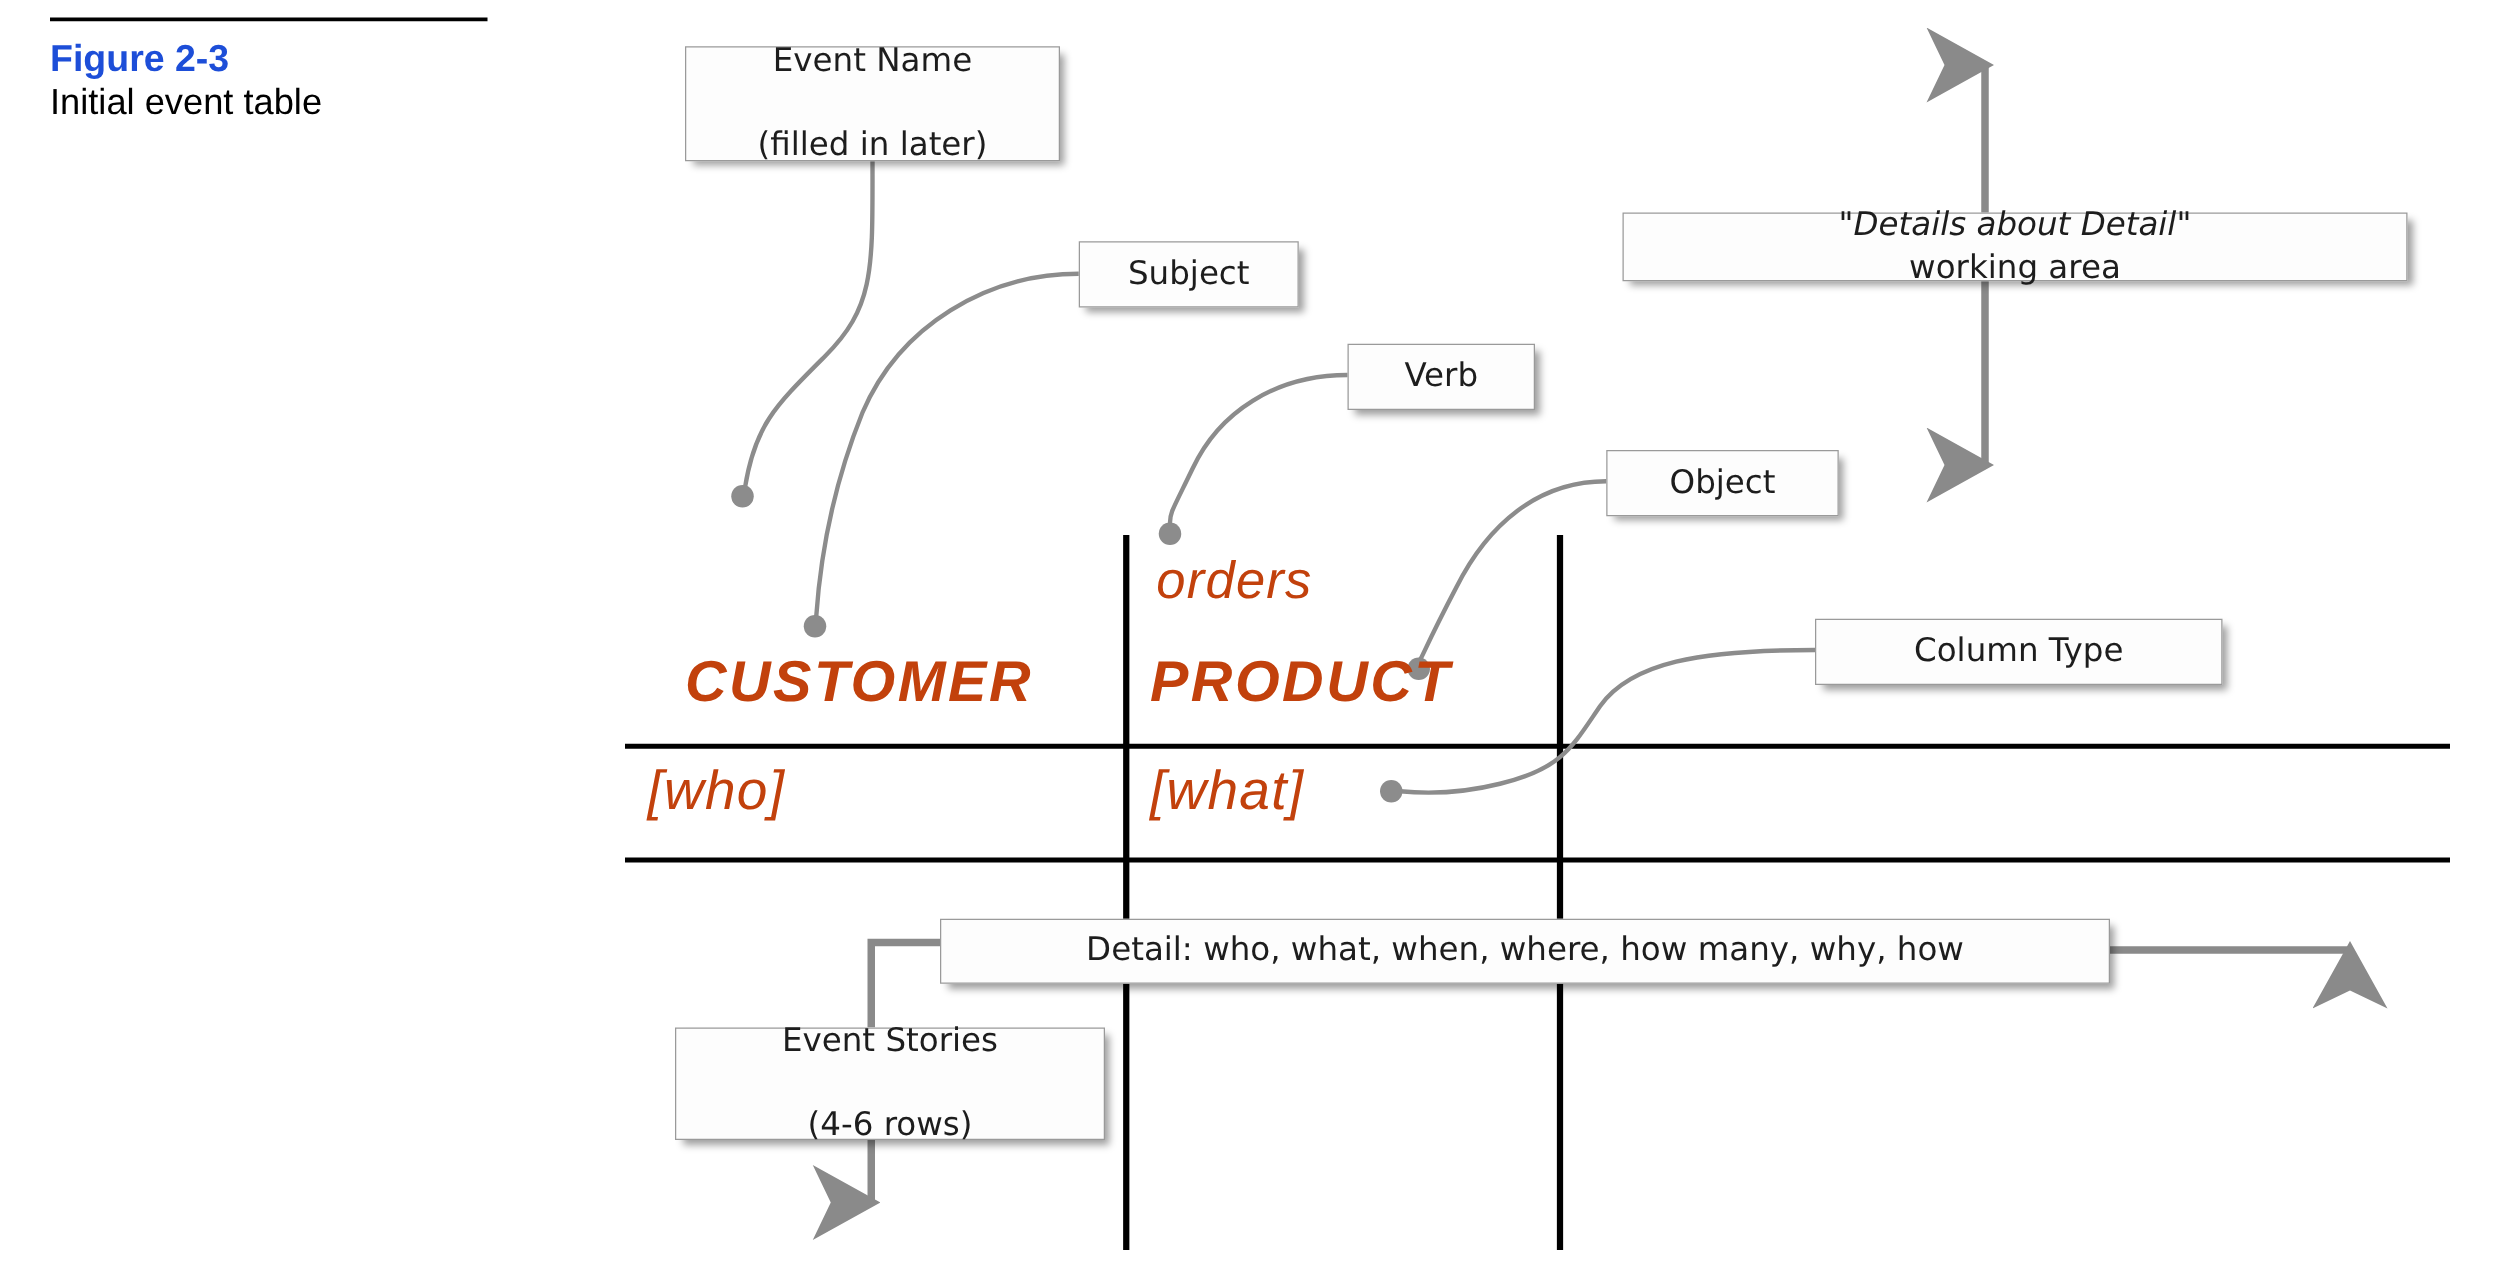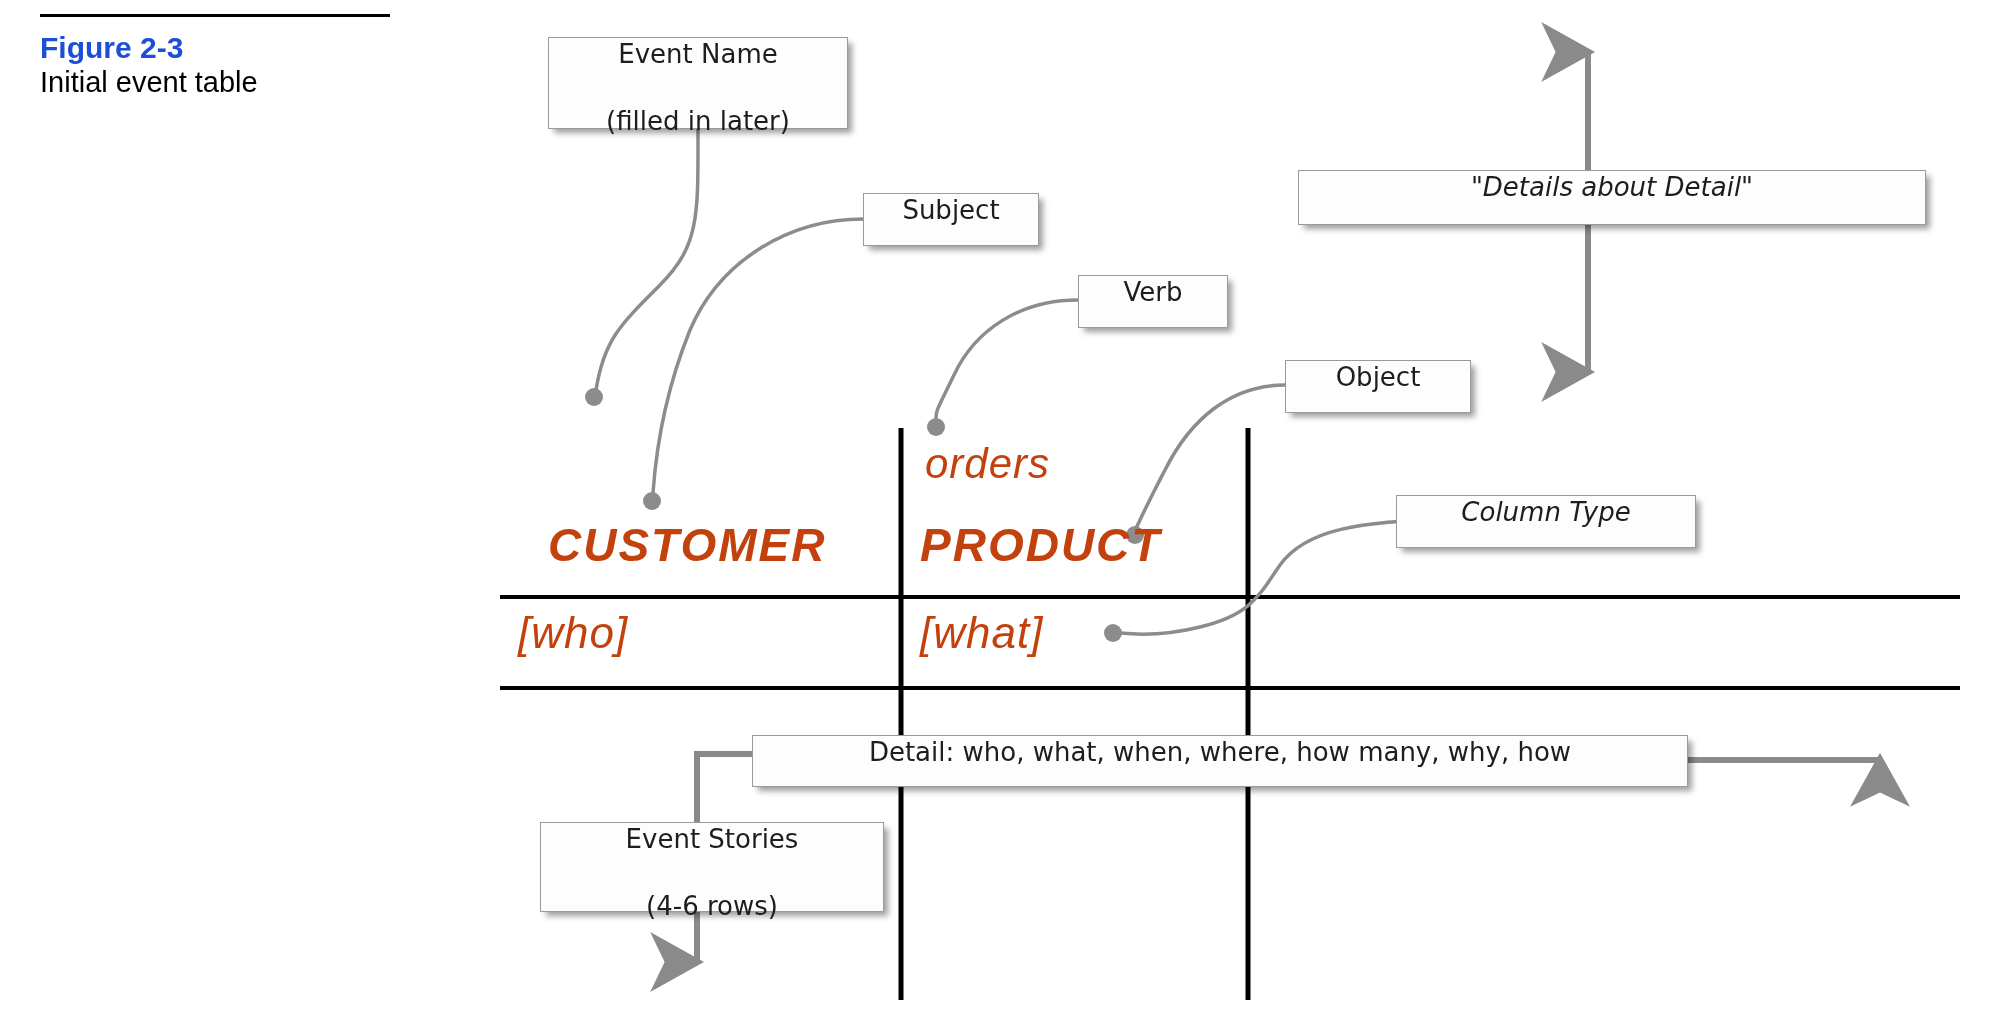--- a/index.html
+++ b/index.html
@@ -58,21 +58,21 @@
   
   .callout {
     position: absolute;
     background: #fdfdfd;
     border: 1px solid #9a9a9a;
     box-shadow: 5px 5px 6px -1px rgba(0,0,0,0.38);
     font-family: "DejaVu Sans", sans-serif;
     font-size: 26px;
     color: #1d1d1d;
     display: flex;
-    align-items: flex-start;
+    align-items: center;
     justify-content: center;
     text-align: center;
     line-height: 1.28;
     box-sizing: border-box;
     z-index: 5;
   }
   .callout span { display: block; }
 
   
   .table-text {
@@ -193,27 +193,27 @@
 </div>
 
 <div class="callout" style="left:1078px; top:275px; width:150px; height:53px;">
   <span>Verb</span>
 </div>
 
 <div class="callout" style="left:1285px; top:360px; width:186px; height:53px;">
   <span>Object</span>
 </div>
 
-<div class="callout" style="left:1396px; top:495px; width:300px; height:53px;font-style:italic;">
+<div class="callout" style="left:1452px; top:495px; width:326px; height:53px;">
   <span>Column Type</span>
 </div>
 
 <div class="callout" style="left:1298px; top:170px; width:628px; height:55px;">
   <span>
-    <i style="font-style:italic;">"Details about Detail"</i>
+    <i style="font-style:italic;">"Details about Detail"</i><span> working area</span>
   </span>
 </div>
 
 <div class="callout" style="left:752px; top:735px; width:936px; height:52px; justify-content:center;">
   <span>Detail: who, what, when, where, how many, why, how</span>
 </div>
 
 <div class="callout" style="left:540px; top:822px; width:344px; height:90px;">
   <span>
     <span>Event Stories</span><br>

